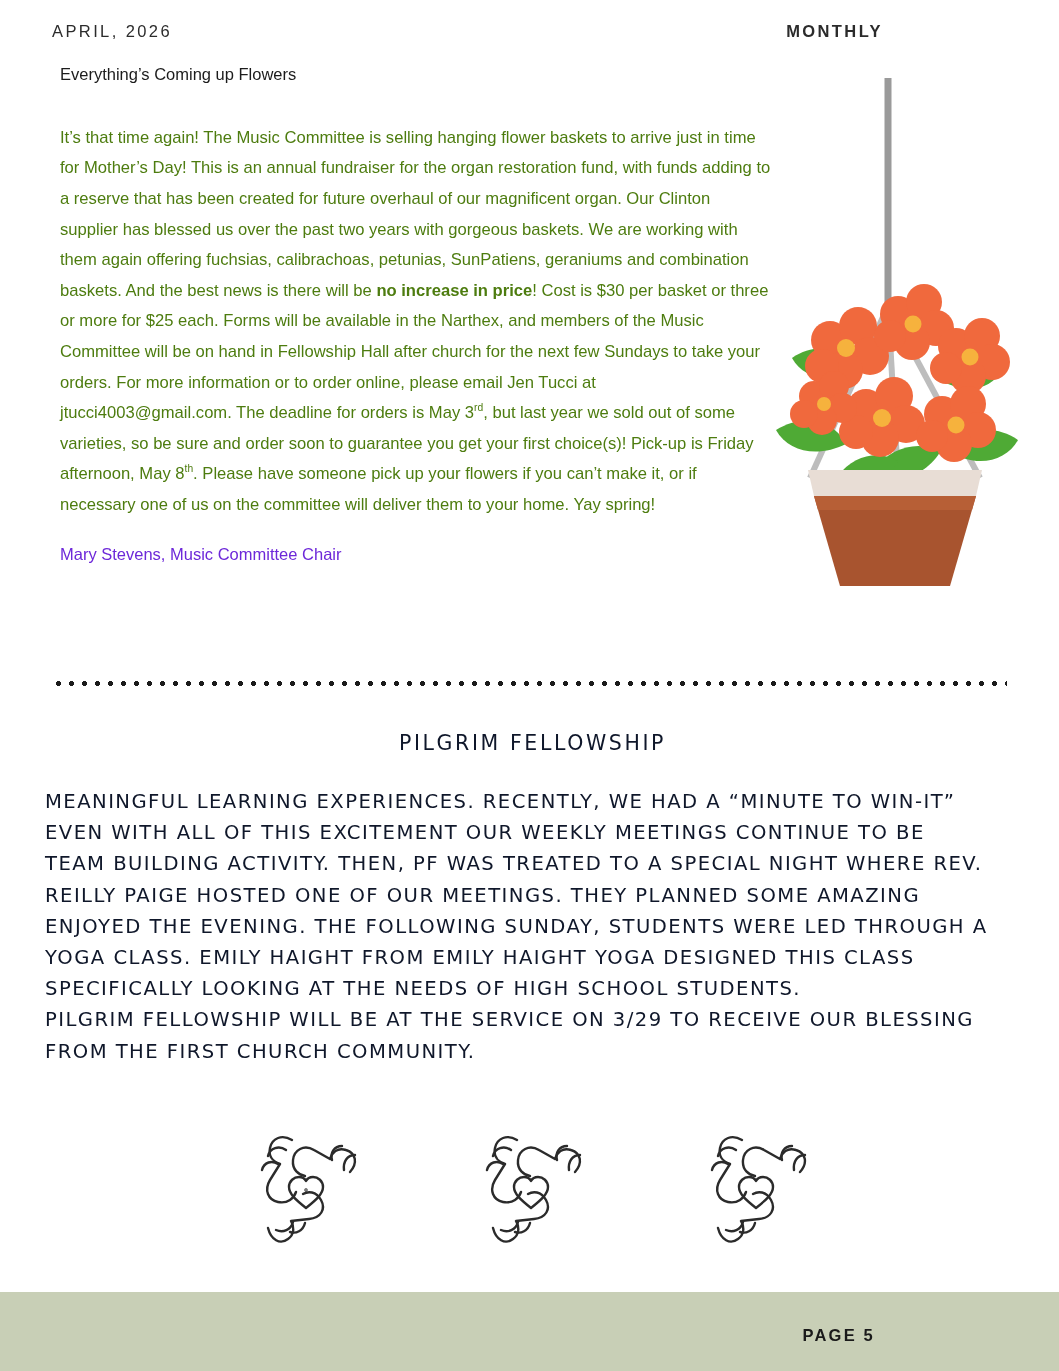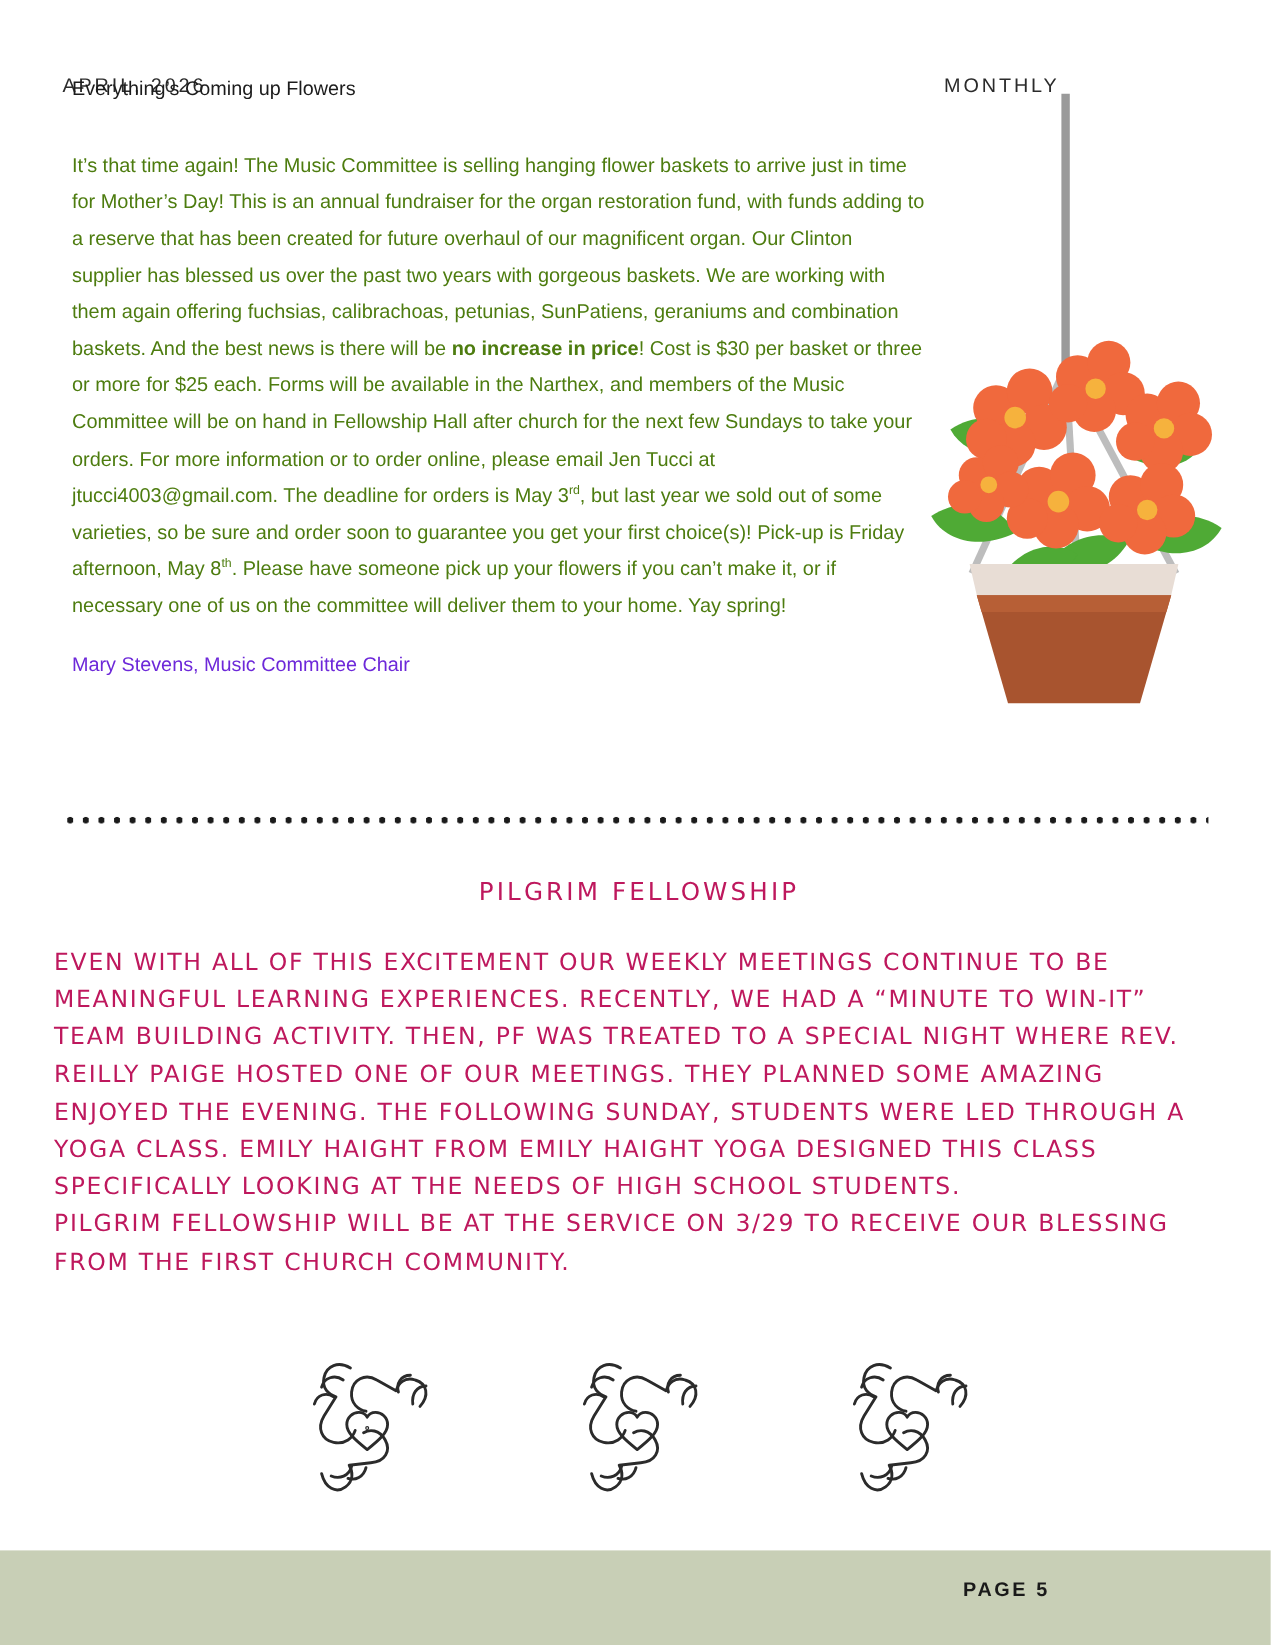--- a/index.html
+++ b/index.html
@@ -30,21 +30,21 @@
     left: 52px;
     right: 30px;
     display: flex;
     justify-content: space-between;
     align-items: baseline;
     font-size: 16.5px;
     letter-spacing: 2.4px;
     color: #2b2b2b;
   }
   .header .left { font-weight: 400; }
-  .header .right { font-weight: 400; margin-top: 41px; }
+  .header .right { font-weight: 700; }
 
   
   .article {
     position: absolute;
     top: 62px;
     left: 60px;
     width: 712px;
   }
   .article-title {
     font-size: 16.5px;
@@ -88,21 +88,21 @@
     background-repeat: repeat-x;
   }
 
   
   .pf {
     position: absolute;
     top: 726px;
     left: 45px;
     width: 975px;
     font-family: "DejaVu Sans", sans-serif;
-    color: #be185d;
+    color: #0f172a;
   }
   .pf-heading {
     text-align: center;
     font-size: 20.5px;
     letter-spacing: 2.6px;
     line-height: 34px;
   }
   .pf-body {
     margin-top: 26px;
     font-size: 19.6px;
@@ -127,21 +127,21 @@
     position: absolute;
     left: 0;
     bottom: 0;
     width: 1059px;
     height: 79px;
     background: #c8cfb6;
   }
   .footer-page {
     position: absolute;
     right: 38px;
-    bottom: 36px;
+    bottom: 26px;
     font-size: 16.5px;
     letter-spacing: 2.2px;
     font-weight: bold;
     color: #1a1a1a;
   }
 </style>
 </head>
 <body>
 
 <div class="page">
@@ -239,22 +239,22 @@
     </svg>
   </div>
 
   <div class="divider"></div>
 
   <div class="pf">
     <div class="pf-heading">
       <div>PILGRIM FELLOWSHIP</div>
     </div>
     <div class="pf-body">
+      <div class="line">MEANINGFUL LEARNING EXPERIENCES. RECENTLY, WE HAD A “MINUTE TO WIN-IT”</div>
       <div class="line">EVEN WITH ALL OF THIS EXCITEMENT OUR WEEKLY MEETINGS CONTINUE TO BE</div>
-      <div class="line">MEANINGFUL LEARNING EXPERIENCES. RECENTLY, WE HAD A “MINUTE TO WIN-IT”</div>
       <div class="line">TEAM BUILDING ACTIVITY. THEN, PF WAS TREATED TO A SPECIAL NIGHT WHERE REV.</div>
       <div class="line">REILLY PAIGE HOSTED ONE OF OUR MEETINGS. THEY PLANNED SOME AMAZING</div>
       <div class="line">ENJOYED THE EVENING. THE FOLLOWING SUNDAY, STUDENTS WERE LED THROUGH A</div>
       <div class="line">YOGA CLASS. EMILY HAIGHT FROM EMILY HAIGHT YOGA DESIGNED THIS CLASS</div>
       <div class="line">SPECIFICALLY LOOKING AT THE NEEDS OF HIGH SCHOOL STUDENTS.</div>
       <div class="line">PILGRIM FELLOWSHIP WILL BE AT THE SERVICE ON 3/29 TO RECEIVE OUR BLESSING</div>
       <div class="line">FROM THE FIRST CHURCH COMMUNITY.</div>
     </div>
   </div>
 

